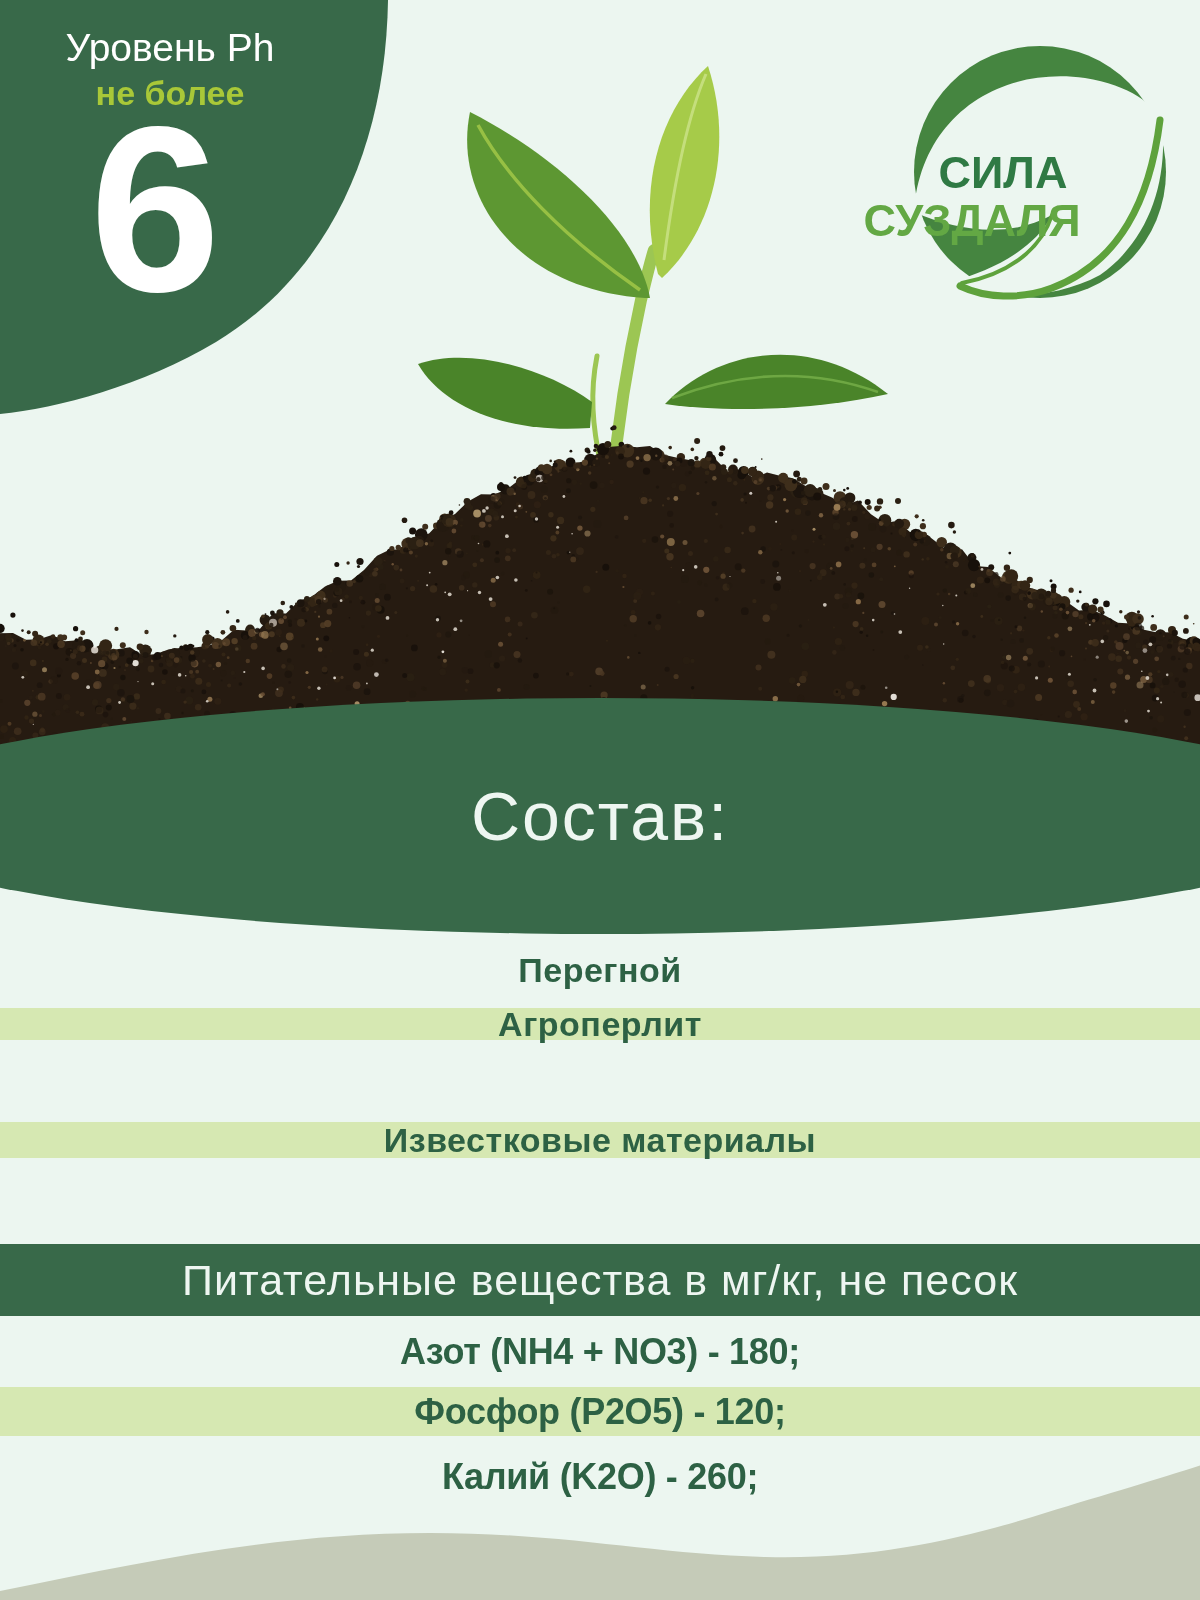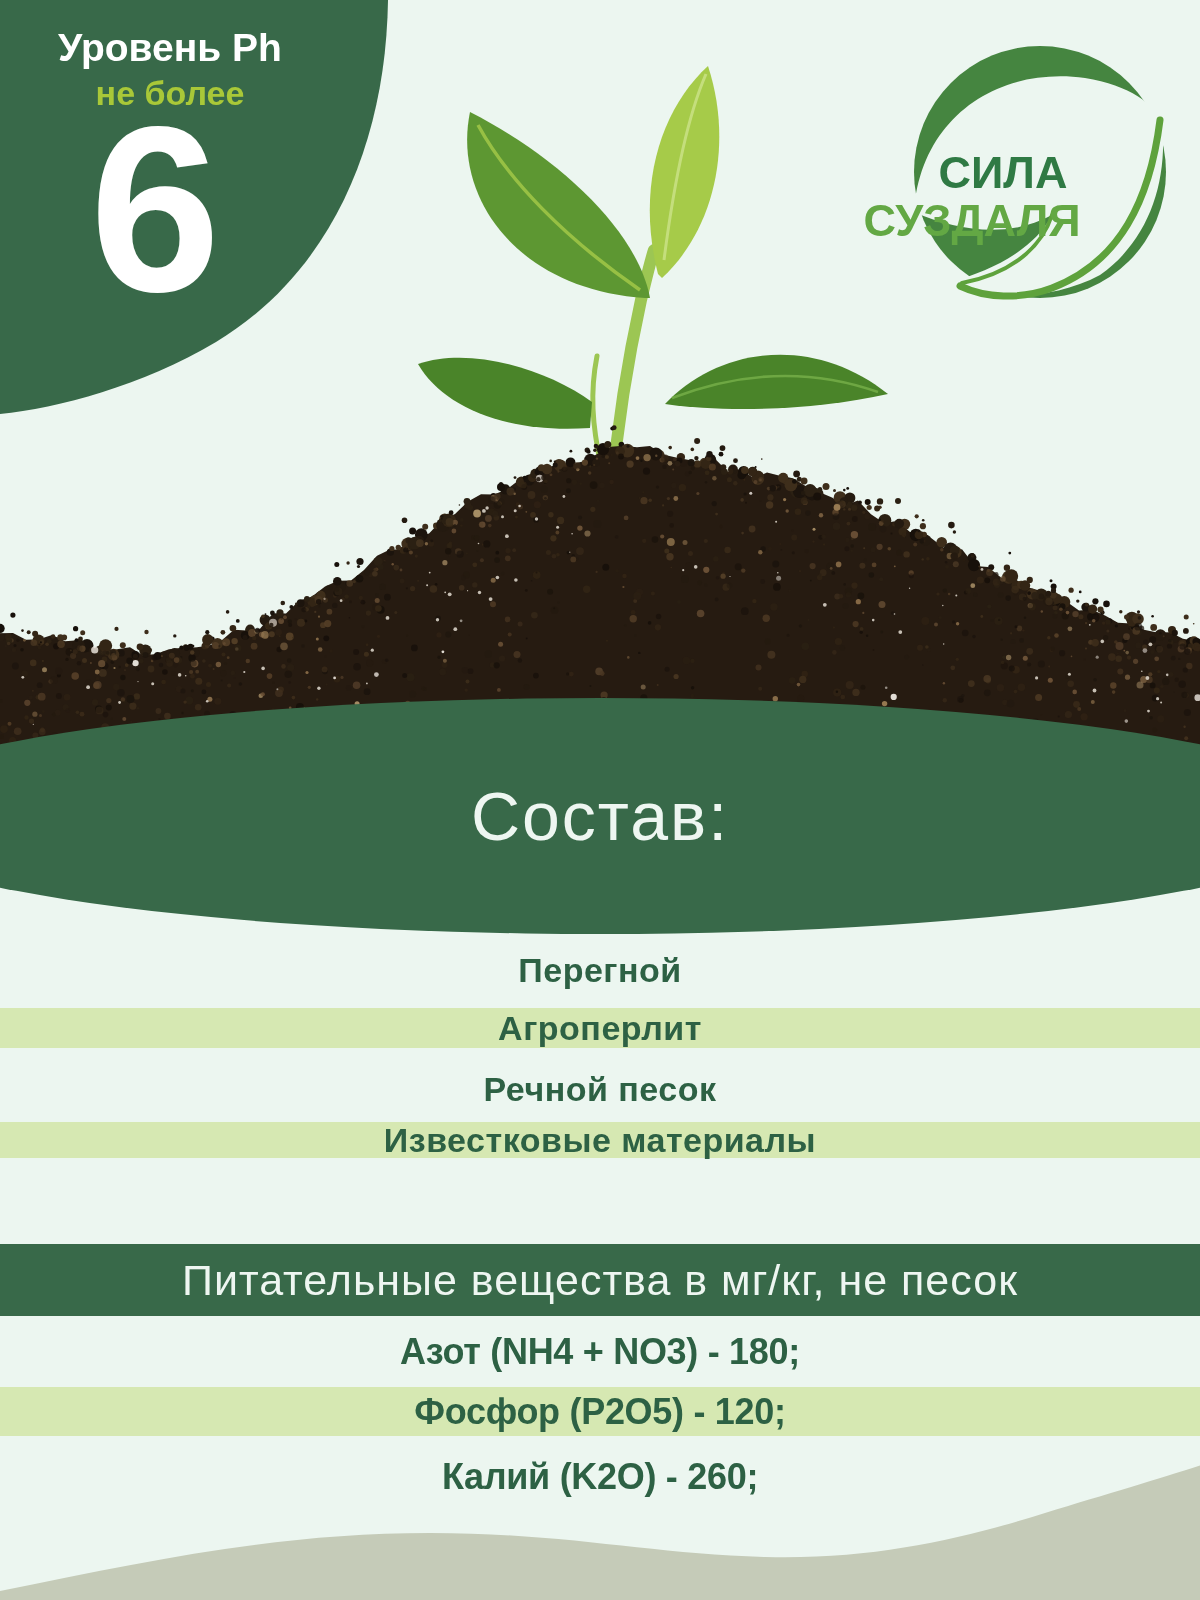--- a/index.html
+++ b/index.html
@@ -6,21 +6,21 @@
     --bg:#ecf6f0; --dark_green:#386949; --stripe:#d6e8b2; --item_text:#2d6144;
     --accent_yellow:#a9c838; --logo_circle:#458540; --logo_text_dark:#2f7a44;
     --logo_text_light:#63a844; --leaf_dark:#4a8429; --leaf_mid:#5d9732;
     --leaf_light:#a6cb49; --stem:#9cc653; --soil:#261b11; --wave:#c5cbb8; --white_text:#eef6f1;
   }
   html,body{margin:0;padding:0}
   .canvas{position:relative;width:1200px;height:1600px;overflow:hidden;
     background:var(--bg);font-family:"Liberation Sans",sans-serif}
   #art{position:absolute;left:0;top:0;z-index:1}
   .txt{position:absolute;z-index:2;text-align:center}
-  .ph-title{top:26px;left:0;width:340px;font-size:39px;font-weight:bold;color:#ffffff}
+  .ph-title{top:26px;left:0;width:340px;font-size:39px;font-weight:normal;color:#ffffff}
   .ph-sub{top:74px;left:0;width:340px;font-size:34px;font-weight:700;color:var(--accent_yellow)}
   .ph-six{top:92px;left:0;width:310px;font-size:235px;line-height:1;font-weight:bold;color:#ffffff}
   .comp-title{top:768px;left:0;width:1200px;height:96px;line-height:96px;
     font-size:68px;font-weight:300;letter-spacing:2px;color:var(--white_text)}
   .row{position:absolute;z-index:2;left:0;width:1200px;display:flex;align-items:center;
     justify-content:center;color:var(--item_text);font-weight:bold}
   .item{font-size:34px;letter-spacing:.5px}
   .nutrient{font-size:36px;letter-spacing:-.3px}
   .stripe{background:var(--stripe)}
   .bar{position:absolute;z-index:2;left:0;top:1244px;width:1200px;height:72px;
@@ -1731,22 +1731,21 @@
     </g>
   </svg>
 
   <div class="txt ph-title">Уровень Ph</div>
   <div class="txt ph-sub">не более</div>
   <div class="txt ph-six">6</div>
 
   <div class="txt comp-title">Состав:</div>
 
   <div class="row item" style="top:946px;height:48px">Перегной</div>
-  <div class="row item stripe" style="top:1008px;height:40px">Агроперлит</div>
-  <div class="row item" style="top:1065px;height:48px">Речной песок</div>
+  <div class="row item stripe" style="top:1008px;height:32px">Агроперлит</div>
   <div class="row item stripe" style="top:1122px;height:36px">Известковые материалы</div>
 
   <div class="bar">Питательные вещества в мг/кг, не песок</div>
 
   <div class="row nutrient" style="top:1328px;height:48px">Азот (NH4 + NO3) - 180;</div>
   <div class="row nutrient stripe" style="top:1387px;height:49px">Фосфор (P2O5) - 120;</div>
   <div class="row nutrient" style="top:1453px;height:48px">Калий (K2O) - 260;</div>
 </div>
 
 </body></html>

